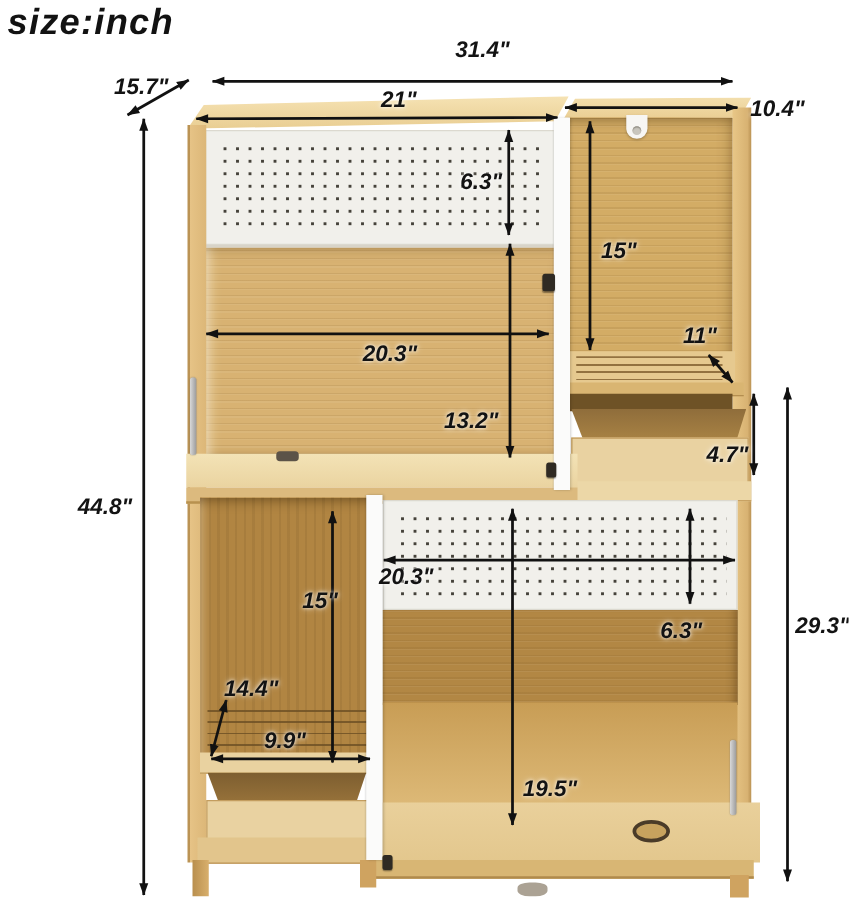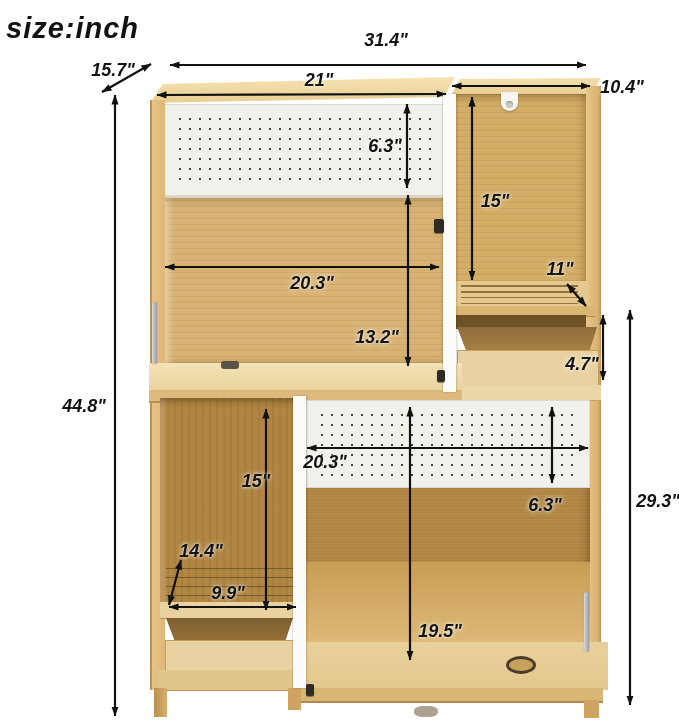--- a/index.html
+++ b/index.html
@@ -3,21 +3,21 @@
 <meta charset="utf-8">
 <style>
   html,body{margin:0;padding:0;background:#fff;}
   #stage{
     position:relative;width:679px;height:723px;background:#ffffff;overflow:hidden;
     font-family:"Liberation Sans",sans-serif;color:#111;
   }
   .abs{position:absolute;}
   
   .title{
-    left:6px;top:12px;font-size:29px;font-weight:bold;font-style:italic;
+    left:6px;top:2px;font-size:29px;font-weight:bold;font-style:italic;
     letter-spacing:1px;color:#121212;
   }
   .dim{
     transform:translate(-50%,-50%);font-style:italic;font-weight:bold;
     font-size:18px;white-space:nowrap;color:#131313;
     text-shadow:0 0 3px rgba(255,255,255,.85),0 0 6px rgba(255,255,255,.6);
     z-index:40;
   }
   
   .grain-h{background-image:repeating-linear-gradient(180deg,rgba(118,84,34,.13) 0 1px,rgba(255,255,255,.06) 1px 2px,transparent 2px 6px);}

